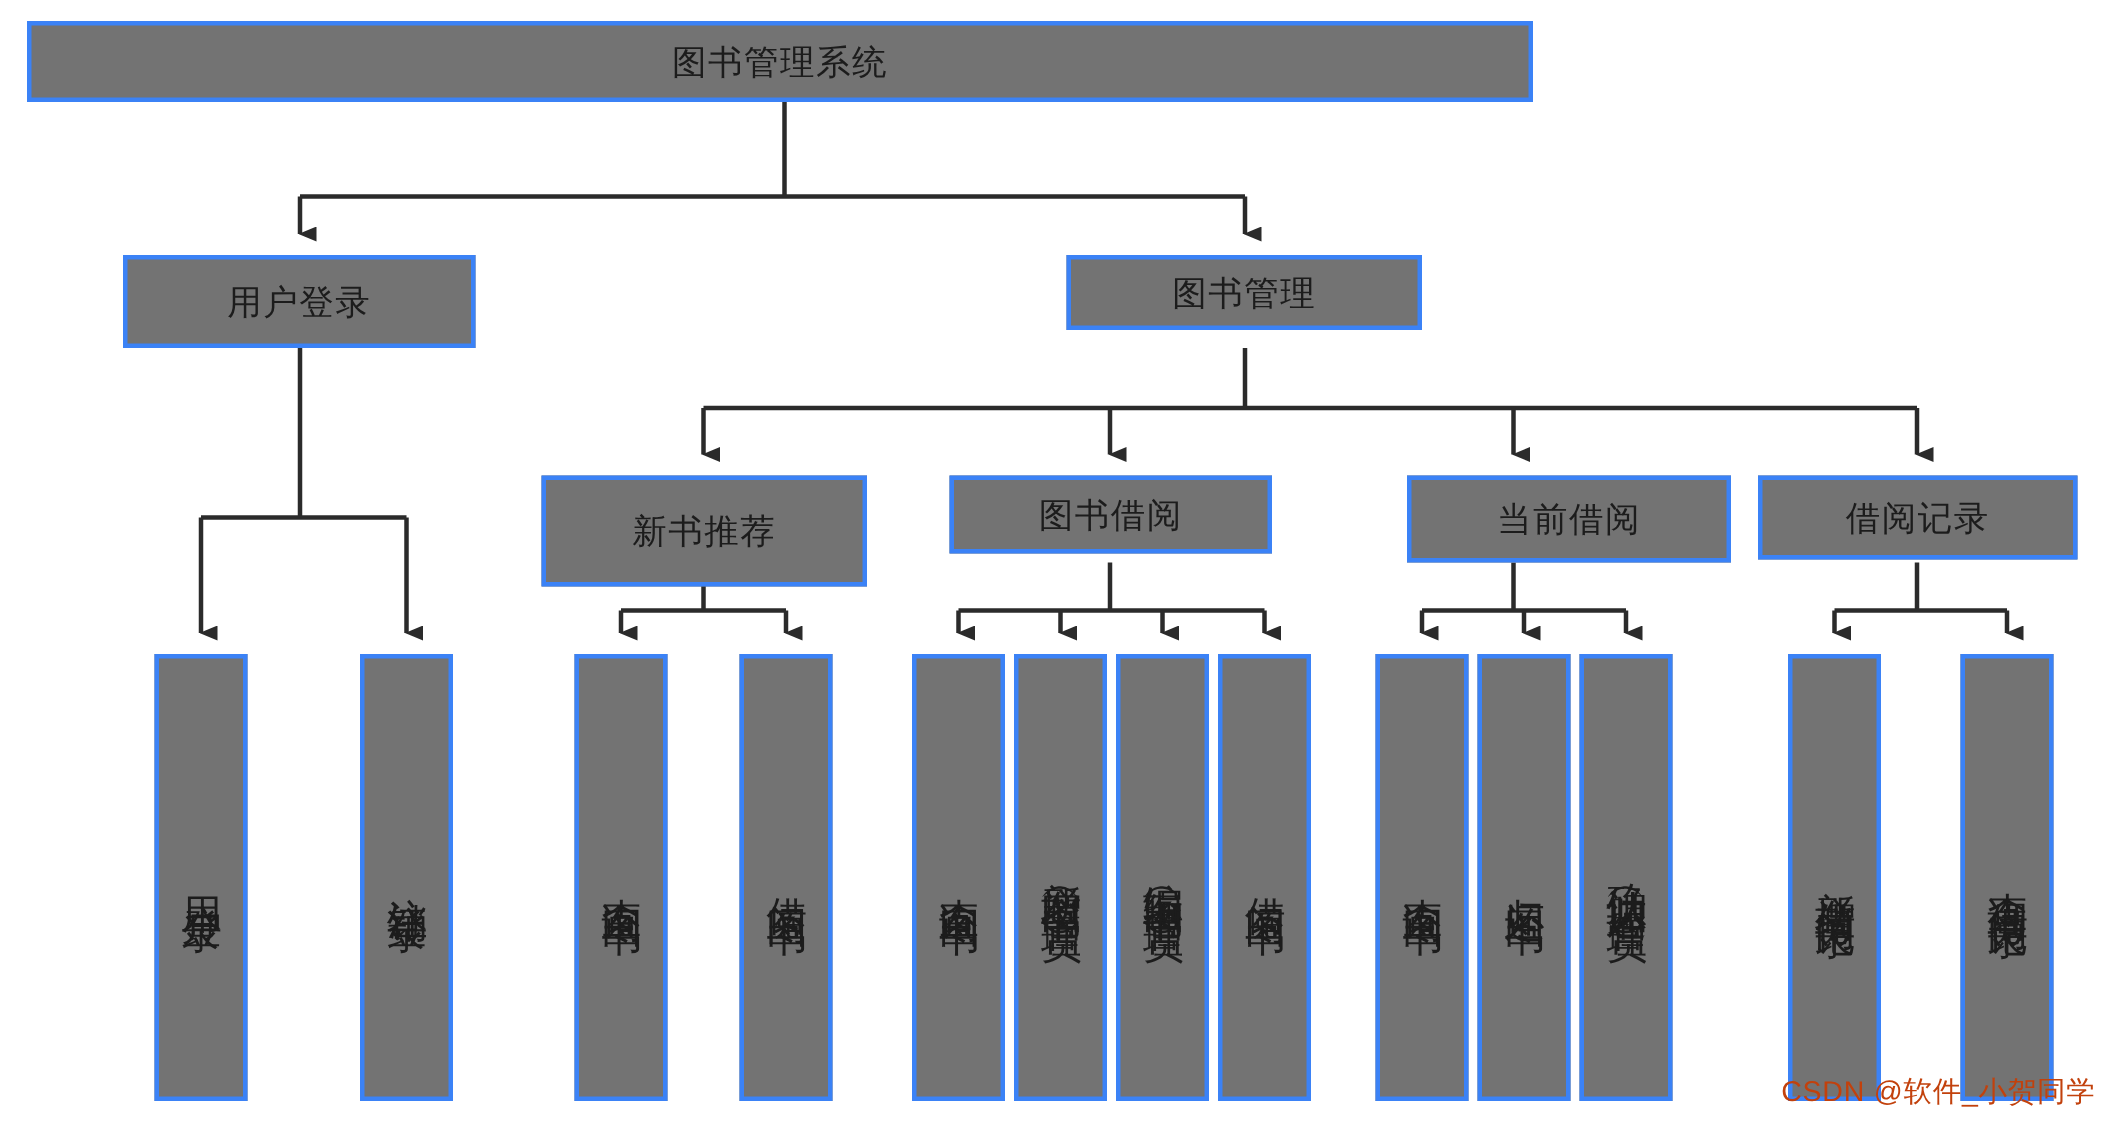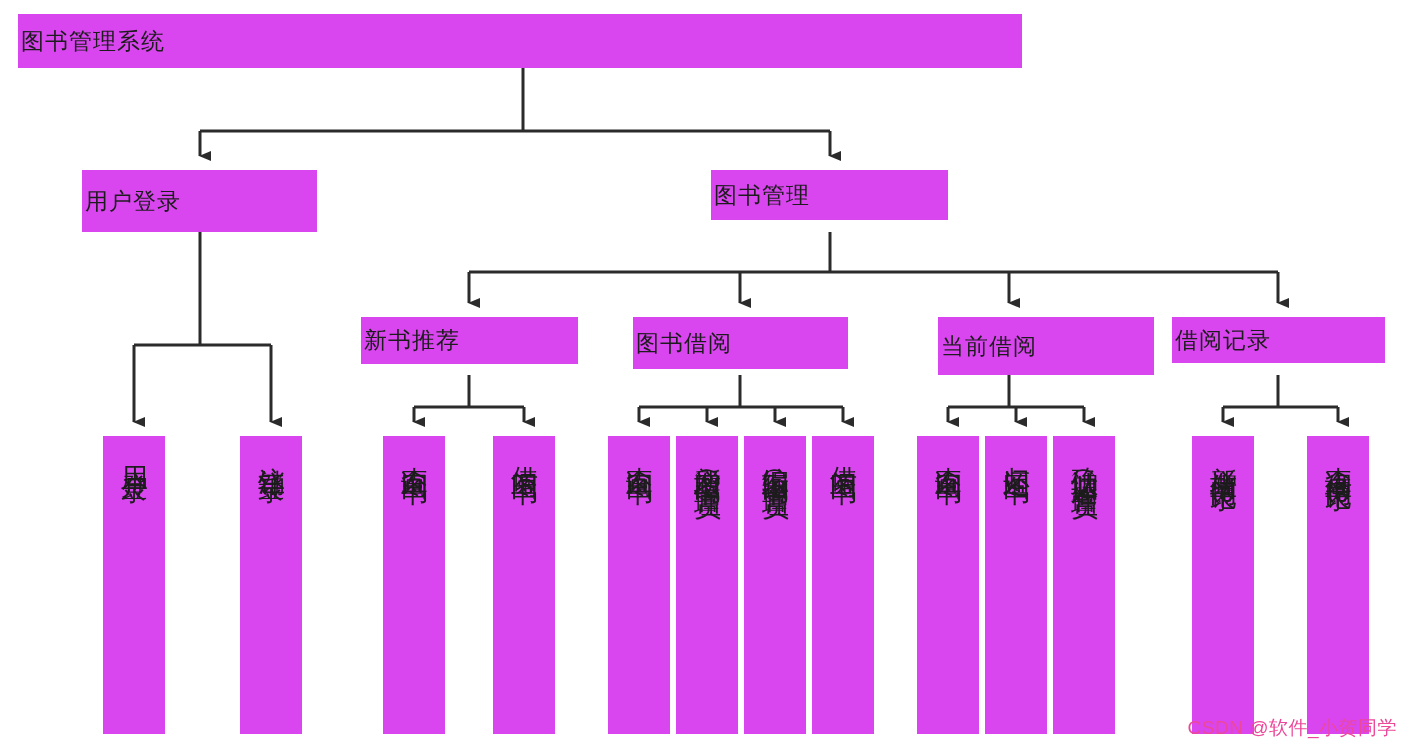--- a/index.html
+++ b/index.html
@@ -16,25 +16,25 @@
   }
   #diagram-root {
     position: absolute;
     left: 0; top: 0;
     width: 1405px;
     height: 747px;
   }
   .node-box {
     position: absolute;
     box-sizing: border-box;
-    border: 3px solid #d946ef;
-    background: #d946ef;
+    border: 3px solid #3b82f6;
+    background: #737373;
     display: flex;
     align-items: center;
-    justify-content: flex-start;
+    justify-content: center;
     color: #1c1c1c;
   }
   .node-box.horiz {
     font-size: 23px;
     letter-spacing: 1px;
   }
   .node-box.vert {
     writing-mode: vertical-rl;
     text-orientation: upright;
     font-size: 27px;
@@ -54,21 +54,21 @@
     left: 0; top: 0;
     width: 1405px;
     height: 747px;
     pointer-events: none;
   }
   .watermark {
     position: absolute;
     right: 8px;
     bottom: 6px;
     font-size: 19px;
-    color: #ec4899;
+    color: #c2410c;
     letter-spacing: 0.5px;
     white-space: nowrap;
     font-family: "Liberation Sans", "DejaVu Sans", sans-serif;
   }
 </style>
 </head>
 <body>
 
 <div id="diagram-root">
 
@@ -126,30 +126,30 @@
     <span>图书管理系统</span>
   </div>
 
   <div class="node-box horiz" style="left:82px; top:170px; width:235px; height:62px;">
     <span>用户登录</span>
   </div>
   <div class="node-box horiz" style="left:711px; top:170px; width:237px; height:50px;">
     <span>图书管理</span>
   </div>
 
-  <div class="node-box horiz" style="left:361px; top:317px; width:217px; height:47px;">
+  <div class="node-box horiz" style="left:361px; top:317px; width:217px; height:74px;">
     <span>新书推荐</span>
   </div>
   <div class="node-box horiz" style="left:633px; top:317px; width:215px; height:52px;">
     <span>图书借阅</span>
   </div>
   <div class="node-box horiz" style="left:902px; top:317px; width:216px; height:58px;margin-left:36px;">
     <span>当前借阅</span>
   </div>
-  <div class="node-box horiz" style="left:1172px; top:317px; width:213px; height:46px;font-family:Liberation Serif, serif;">
+  <div class="node-box horiz" style="left:1172px; top:317px; width:213px; height:56px;font-family:Liberation Serif, serif;">
     <span>借阅记录</span>
   </div>
 
   <div class="node-box vert" style="left:103px; top:436px; width:62px; height:298px;">
     <span class="vtext">用户登录</span>
   </div>
   <div class="node-box vert" style="left:240px; top:436px; width:62px; height:298px;">
     <span class="vtext">注销登录</span>
   </div>
 

